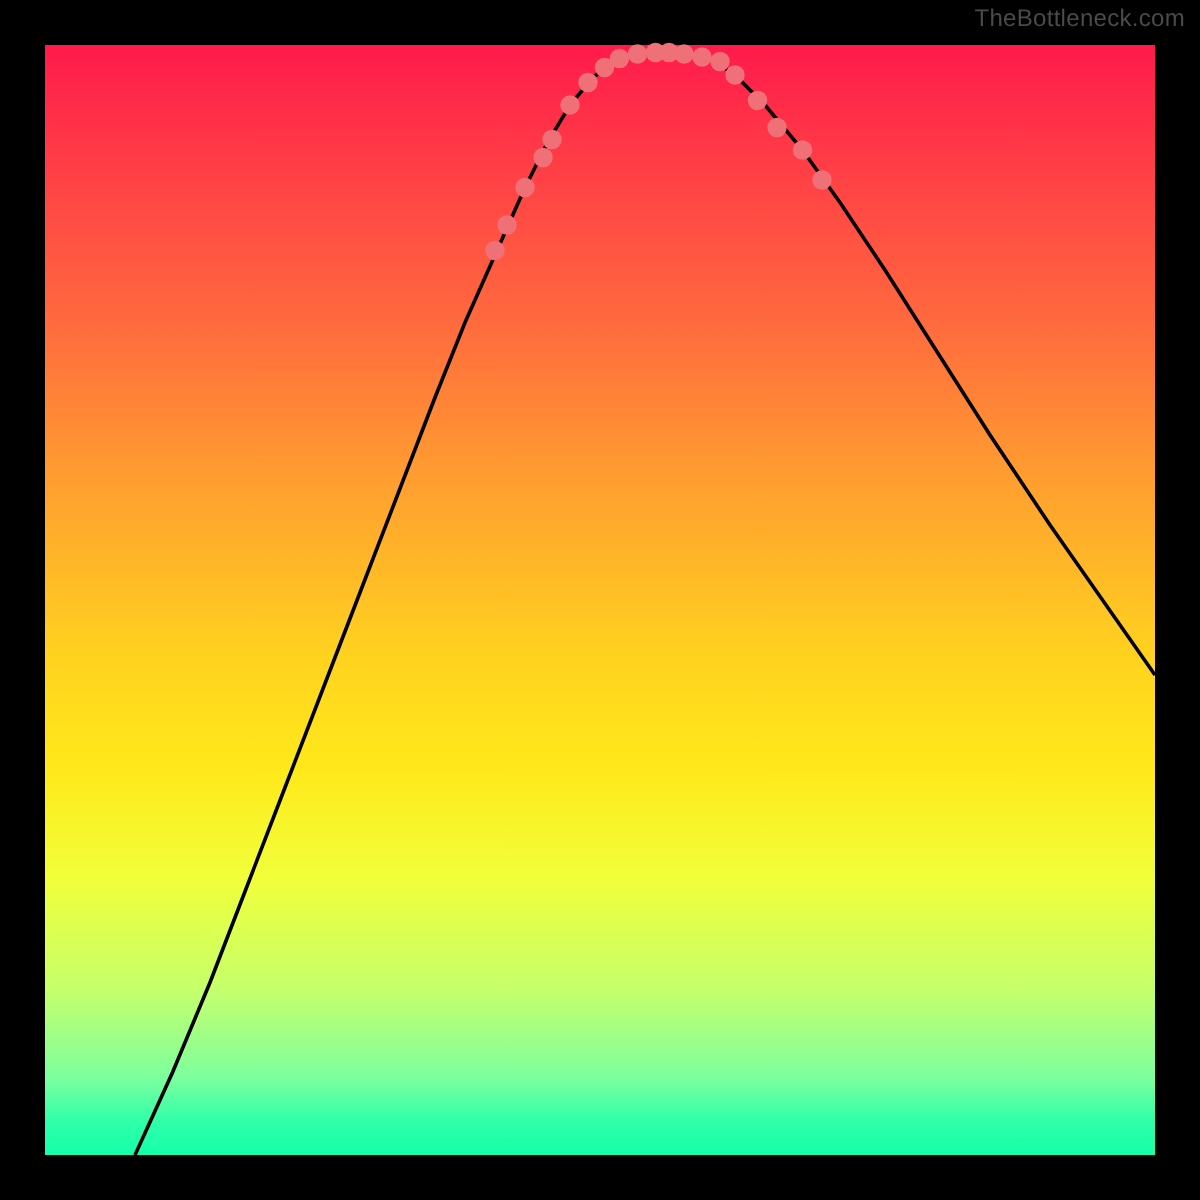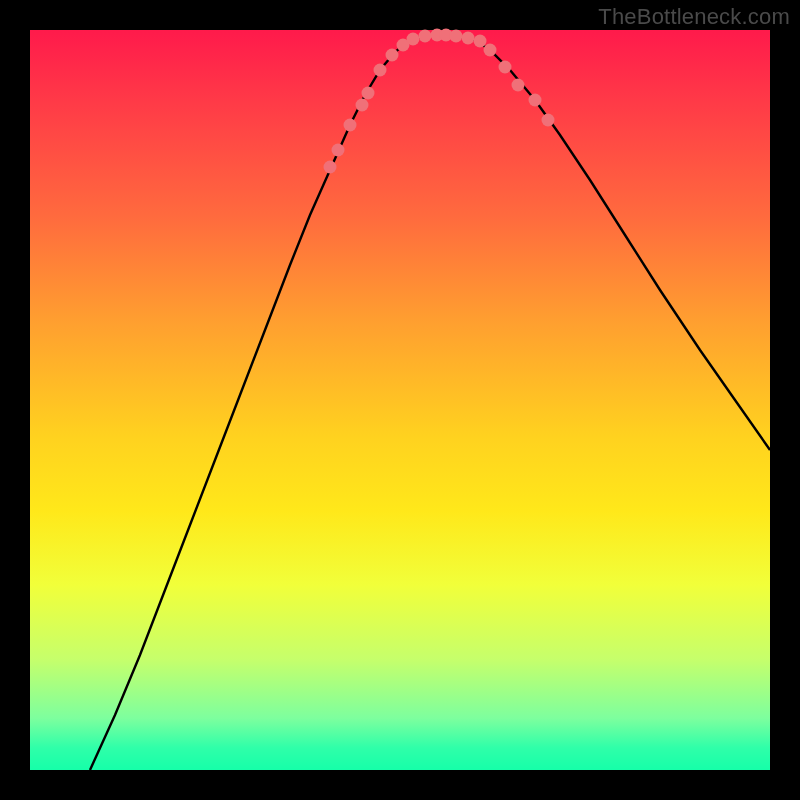--- a/index.html
+++ b/index.html
@@ -45,21 +45,21 @@
     top: 0; left: 0;
     width: 740px;
     height: 740px;
     overflow: visible;
   }
   .watermark {
     position: absolute;
     top: 4px;
     right: 10px;
     color: #4a4a4a;
-    font-size: 22px;
+    font-size: 16px;
     font-weight: 500;
     letter-spacing: 0.2px;
     user-select: none;
   }
 </style>
 </head>
 <body>
 
 <div class="frame">
 

